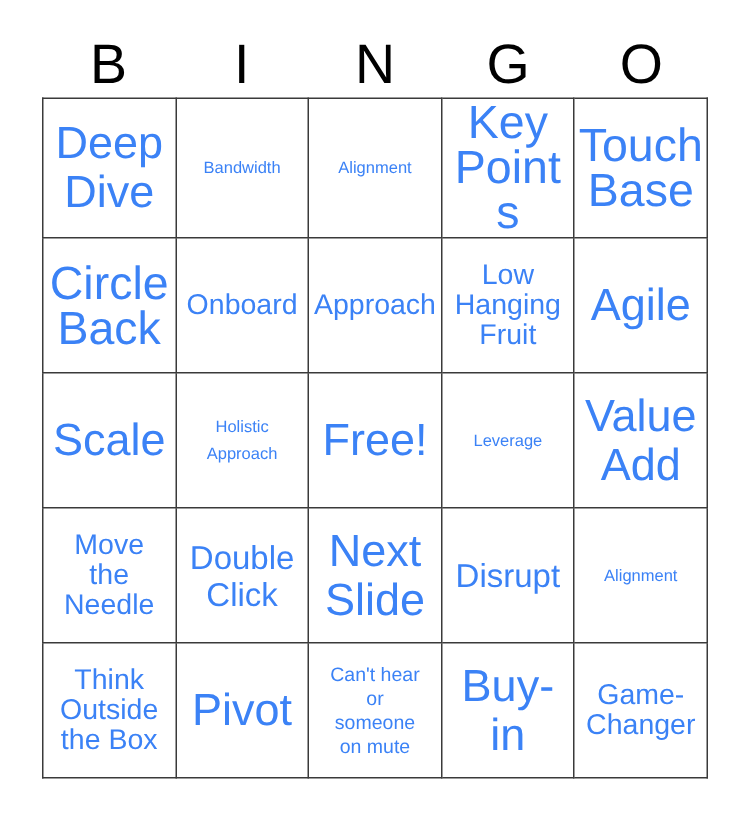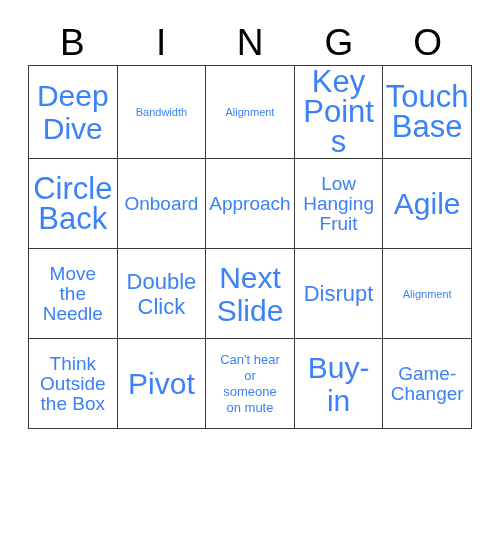--- a/index.html
+++ b/index.html
@@ -117,20 +117,39 @@
             <span class="cell-text sz-sm">Low
 Hanging
 Fruit</span>
           </td>
           <td>
             <span class="cell-text sz-xl">Agile</span>
           </td>
         </tr>
         <tr>
           <td>
+            <span class="cell-text sz-xl">Scale</span>
+          </td>
+          <td>
+            <span class="cell-text sz-xs">Holistic
+Approach</span>
+          </td>
+          <td>
+            <span class="cell-text sz-xl">Free!</span>
+          </td>
+          <td>
+            <span class="cell-text sz-xs">Leverage</span>
+          </td>
+          <td>
+            <span class="cell-text sz-xl">Value
+Add</span>
+          </td>
+        </tr>
+        <tr>
+          <td>
             <span class="cell-text sz-sm">Move
 the
 Needle</span>
           </td>
           <td>
             <span class="cell-text sz-md">Double
 Click</span>
           </td>
           <td>
             <span class="cell-text sz-xl">Next

